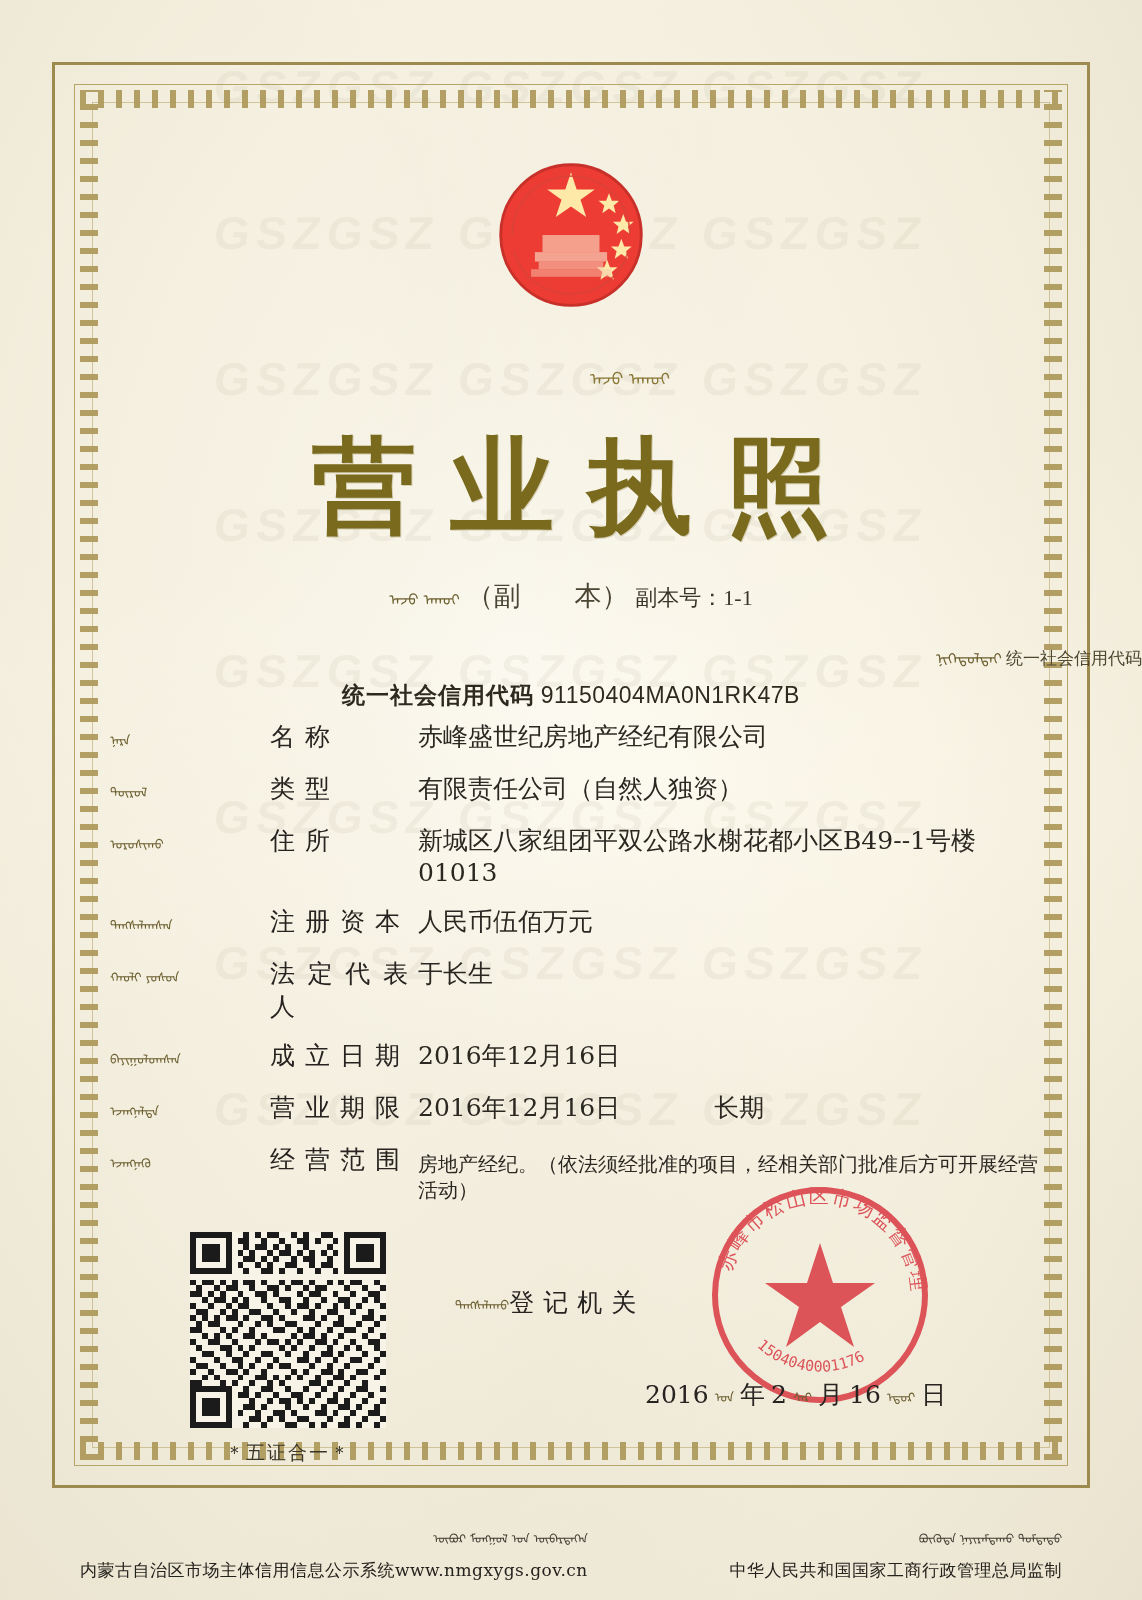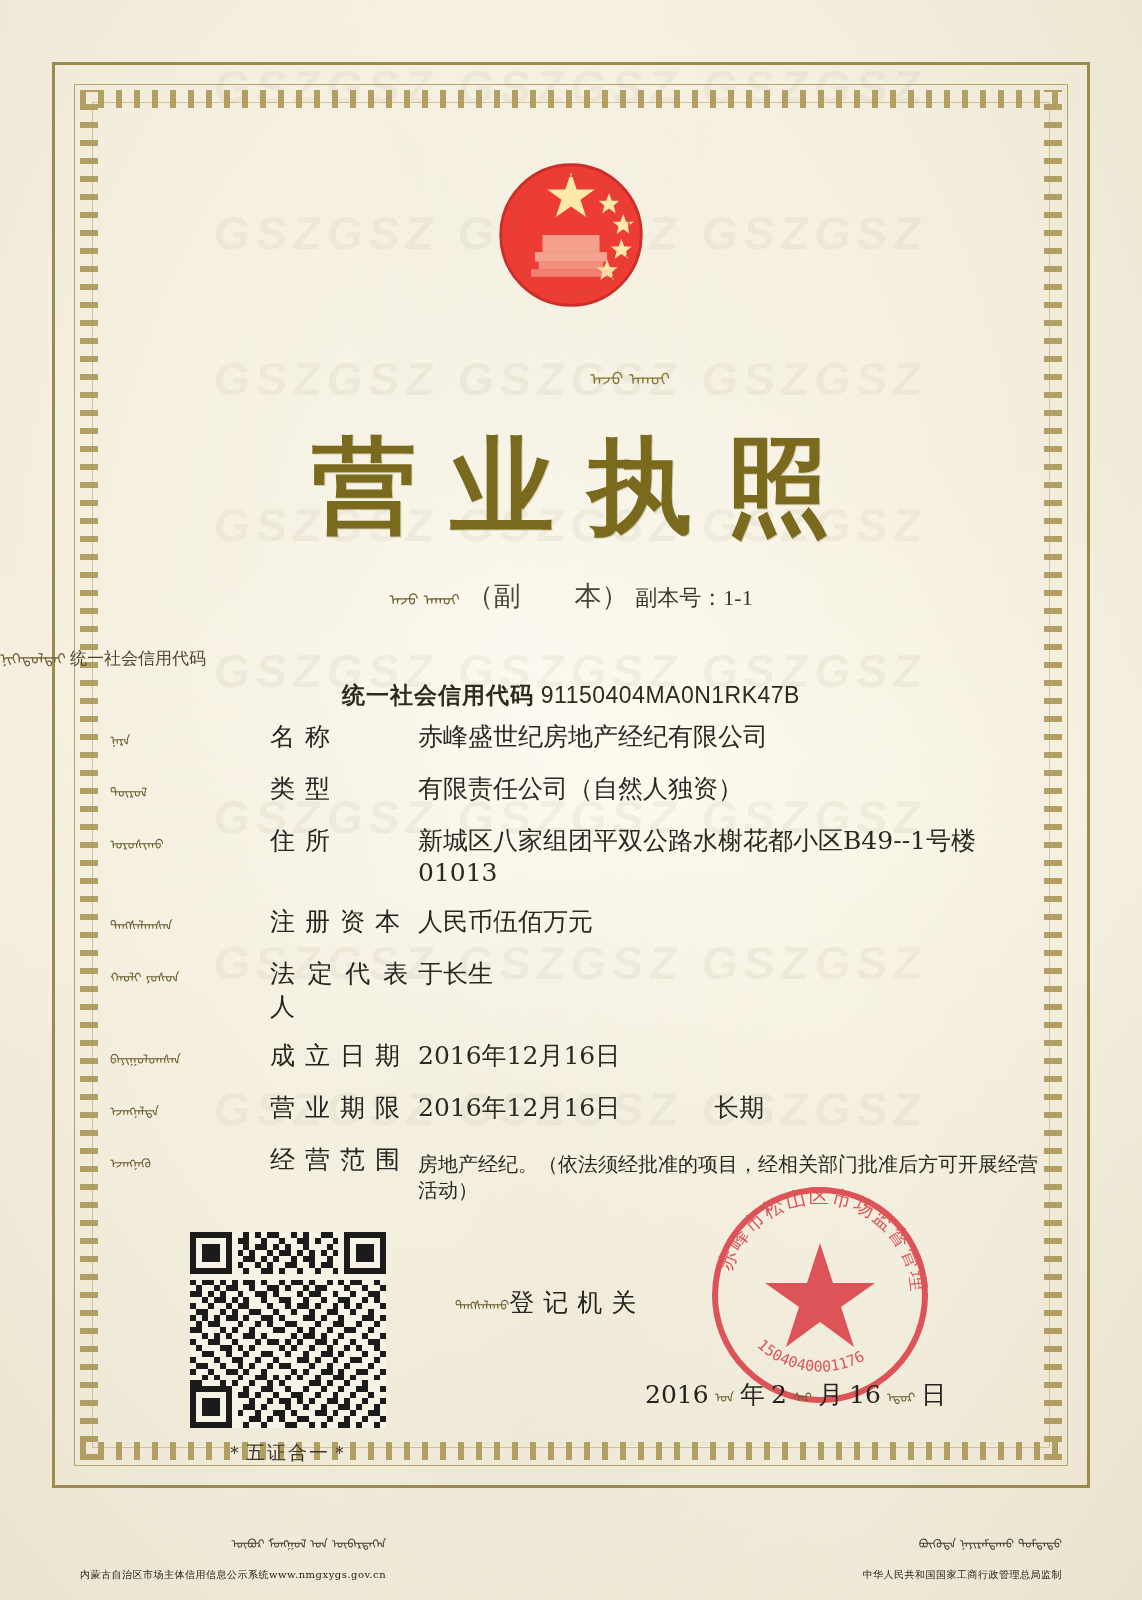--- a/index.html
+++ b/index.html
@@ -131,21 +131,21 @@
     font-family: "DejaVu Sans", sans-serif;
   }
   .copyno {
     font-size: 22px;
     color: #3a3529;
   }
   .mn-code-line {
     position: absolute;
     top: 642px;
     left: 0; right: 0;
-    text-align: left;
+    text-align: right;
     color: #4f4730;
     font-size: 17px;
   }
   .mn-code-line .mn {
     letter-spacing: 22px;
     font-size: 15px;
     color: #6b5e2e;
     font-family: "DejaVu Sans", sans-serif;
   }
   .code-line {
@@ -294,21 +294,21 @@
   .footer .mn {
     color: #3e3a30;
     font-size: 12px;
     font-family: "DejaVu Sans", sans-serif;
     letter-spacing: 10px;
     display: block;
     margin-bottom: 12px;
     text-align: right;
   }
   .footer .txt {
-    font-size: 10px;
+    font-size: 17px;
     color: #24221d;
     letter-spacing: 0.5px;
     font-family: "DejaVu Serif", serif;
   }
 </style>
 </head>
 <body>
 
 <div class="page">
 

